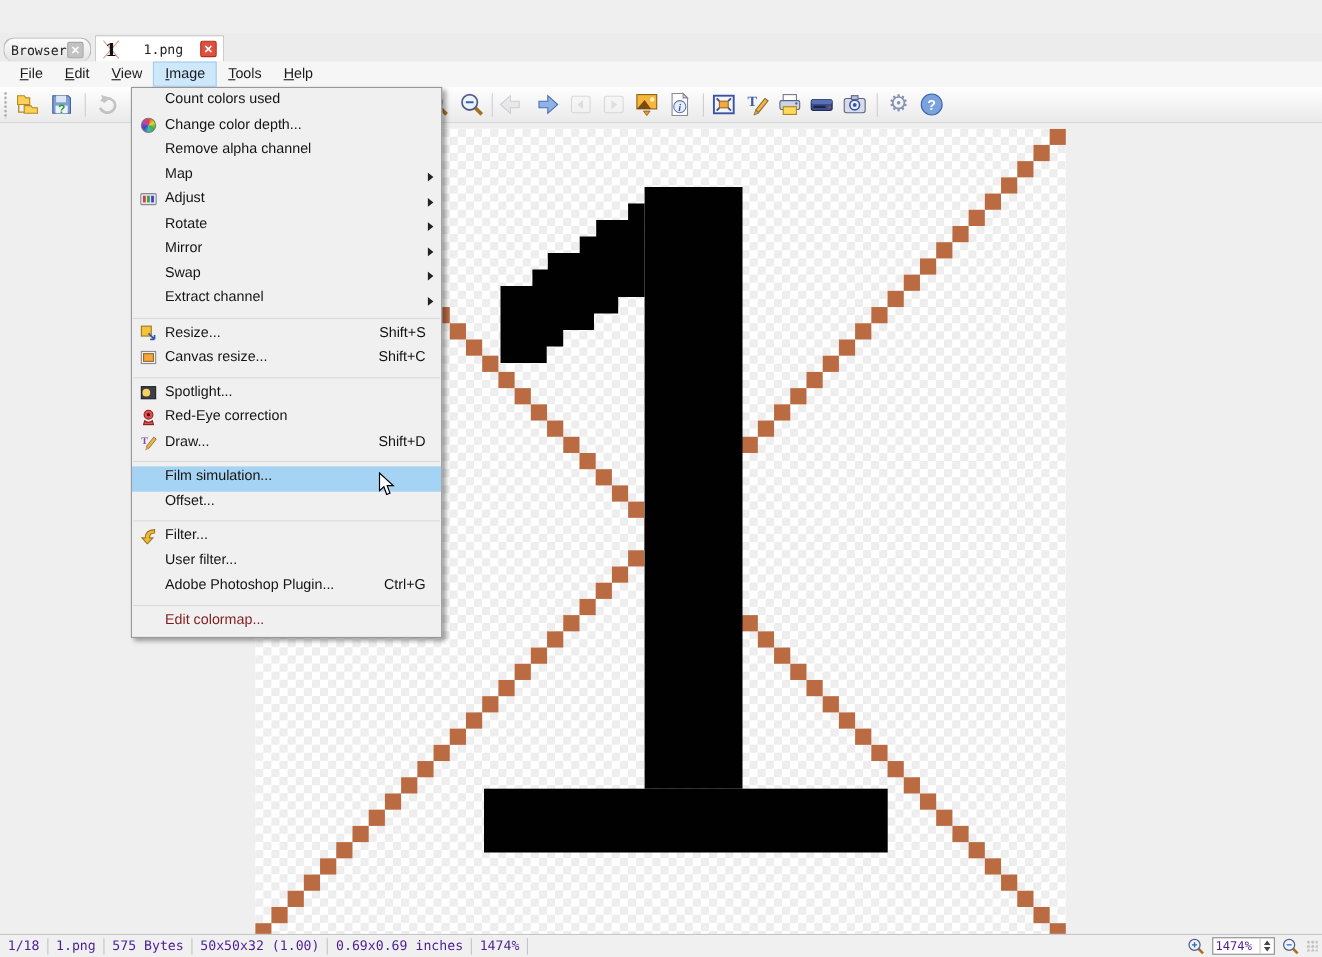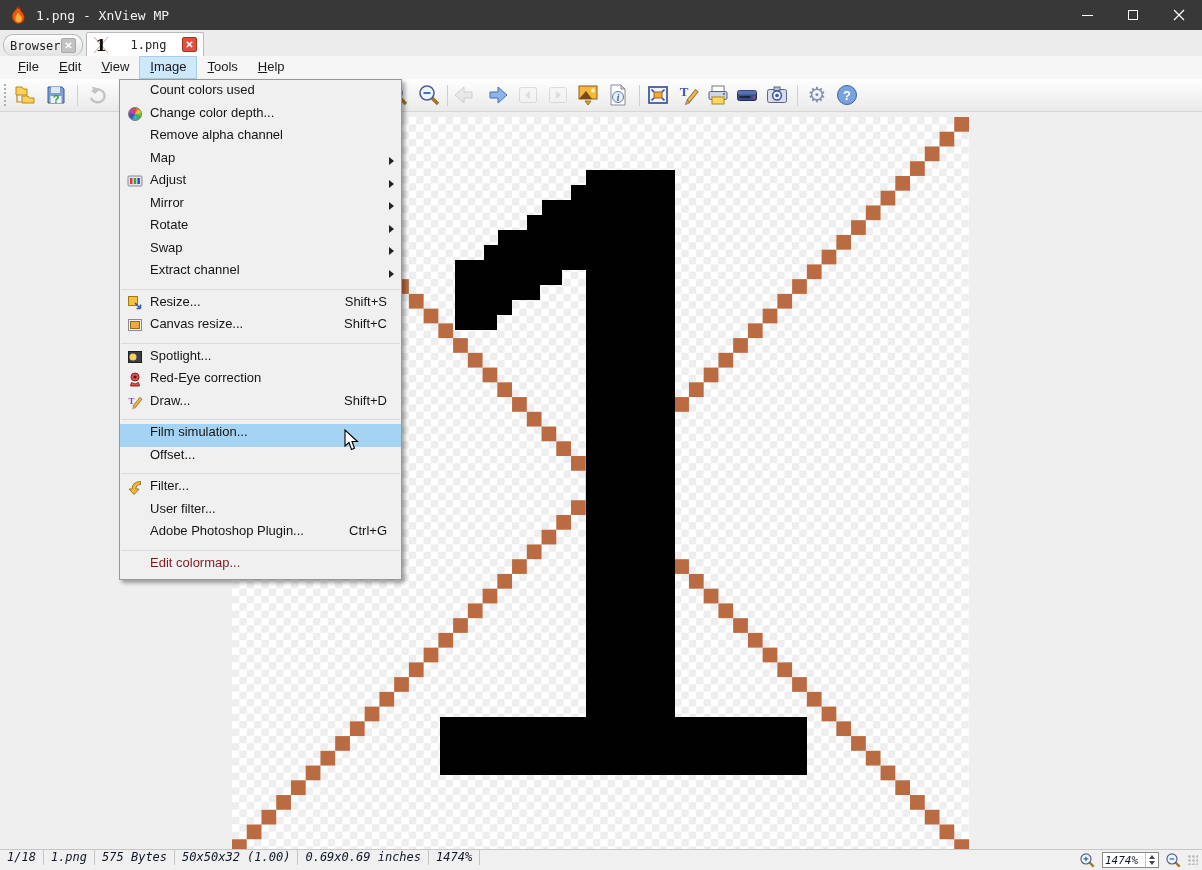--- a/index.html
+++ b/index.html
@@ -60,21 +60,21 @@
   .mrow .ic .mi { width:14px; height:14px; display:block; }
   .mrow .lab { flex:1; }
   .mrow .sc { padding-right:14px; font-size:13px; color:#141414; }
   .mrow .sub { position:absolute; right:7px; top:7.5px; width:0; height:0; border-left:5px solid #222; border-top:4px solid transparent; border-bottom:4px solid transparent; }
   .mrow.hl { background:#a5d3f3; }
   .mrow.off { color:#7f1d1d; }
   .msep { height:9px; display:flex; align-items:center; }
   .msep div { height:1px; background:#dadada; width:100%; margin:0 1px; }
 
   
-  .statusbar { position:absolute; left:0; top:849px; width:100%; height:21px; background:#f0f0f0; border-top:1px solid #c6c6c6; display:flex; font-family:"DejaVu Sans Mono", monospace; font-size:12px; color:#0f172a;font-style:italic; }
+  .statusbar { position:absolute; left:0; top:849px; width:100%; height:21px; background:#f0f0f0; border-top:1px solid #c6c6c6; display:flex; align-items:center; font-family:"DejaVu Sans Mono", monospace; font-size:12px; color:#4c1d95; }
   .sfield { padding:0 7px; white-space:nowrap; }
   .ssep { width:1px; height:15px; background:#c4c4c4; }
   .sb-right { position:absolute; right:4px; top:0; height:20px; display:flex; align-items:center; gap:6px; }
   .sb-right svg { width:17px; height:17px; }
   .spin { display:flex; border:1px solid #8a8a8a; background:#fff; height:16px; align-items:center; }
   .spin .val { width:42px; font-size:11px; padding-left:2px; }
   .spin .steppers { width:13px; height:14px; display:flex; flex-direction:column; align-items:center; justify-content:center; gap:2px; border-left:1px solid #c9c9c9; }
   .spin .steppers i { width:0; height:0; border-left:3px solid transparent; border-right:3px solid transparent; }
   .spin .steppers .up { border-bottom:4px solid #444; }
   .spin .steppers .dn { border-top:4px solid #444; }
@@ -83,40 +83,20 @@
     background-size:4px 4px; }
 
   
   .cursor { position:absolute; left:344px; top:429px; z-index:60; width:16px; height:24px; }
 </style>
 </head>
 <body>
 
 <div class="app">
 
-  <div class="titlebar">
-    <svg class="flame" viewBox="0 0 22 22">
-      <path d="M11,1 C9,6 4,8 4.5,13 C5,17.5 8,20.5 11.5,20.5 C15.5,20.5 18,17.5 18,13.5 C18,9 13.5,7.5 13,2.5 C12.5,4.5 11.5,5.5 11,1 Z" fill="#e8590f" stroke="#8a2c02" stroke-width="0.8"></path>
-      <path d="M11.2,8 C9.8,11 7.8,12 8.2,15 C8.5,17.5 10,19 11.7,19 C13.8,19 15.3,17.3 15.2,15 C15.1,11.8 12.2,11 11.2,8 Z" fill="#fdae3b"></path>
-    </svg>
-    <span class="title-text">1.png - XnView MP</span>
-    <div class="win-controls">
-      <div class="win-btn">
-          <div class="glyph-min"></div>
-        </div>
-      <div class="win-btn">
-          <div class="glyph-max"></div>
-        </div>
-      <div class="win-btn">
-        <svg width="12" height="12" viewBox="0 0 12 12">
-            <path d="M1,1 L11,11 M11,1 L1,11" stroke="#fff" stroke-width="1.2"></path>
-          </svg>
-      </div>
-    </div>
-  </div>
 
   <div class="tabbar">
     <div class="tab tab-browser">
       <span>Browser</span>
       <span class="closebox gray">✕</span>
     </div>
     <div class="tab tab-active">
       <svg class="tab-thumb" viewBox="0 0 16 20">
         <rect x="0" y="0" width="16" height="20" fill="#fff"></rect>
         <path d="M1,2 L15,18 M15,2 L1,18" stroke="#d8a090" stroke-width="1"></path>
@@ -441,26 +421,26 @@
             <rect x="3" y="5" width="2.5" height="6" fill="#d04040"></rect>
             <rect x="6.7" y="5" width="2.5" height="6" fill="#40a040"></rect>
             <rect x="10.4" y="5" width="2.5" height="6" fill="#4040c0"></rect>
           </svg>
         </span>
         <span class="lab">Adjust</span>
         <span class="sub"></span>
       </div>
       <div class="mrow">
         <span class="ic"></span>
+        <span class="lab">Rotate</span>
+        <span class="sub"></span>
+      </div>
+      <div class="mrow">
+        <span class="ic"></span>
         <span class="lab">Mirror</span>
-        <span class="sub"></span>
-      </div>
-      <div class="mrow">
-        <span class="ic"></span>
-        <span class="lab">Rotate</span>
         <span class="sub"></span>
       </div>
       <div class="mrow">
         <span class="ic"></span>
         <span class="lab">Swap</span>
         <span class="sub"></span>
       </div>
       <div class="mrow">
         <span class="ic"></span>
         <span class="lab">Extract channel</span>

